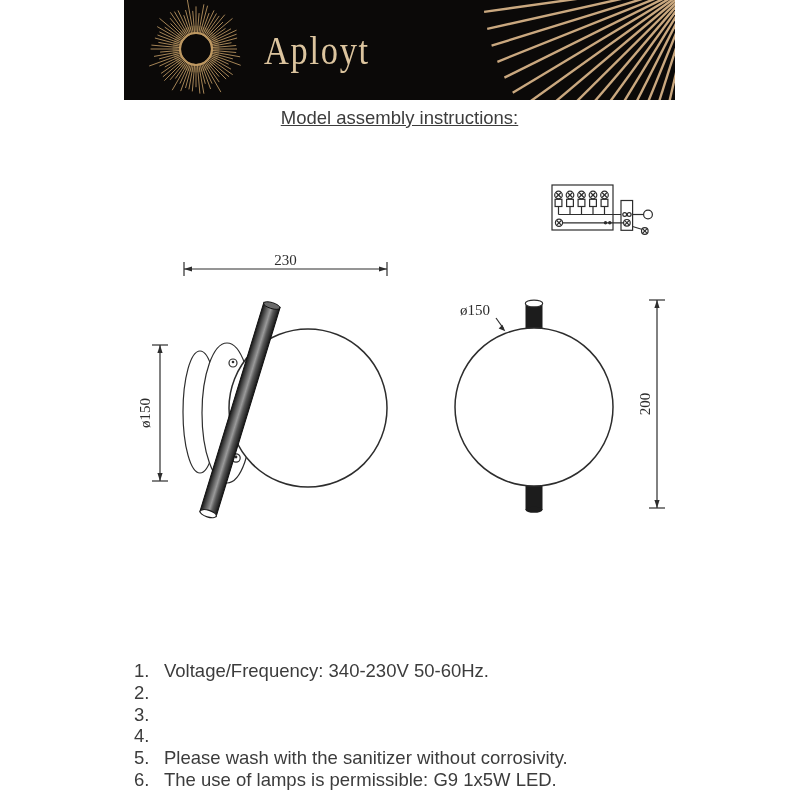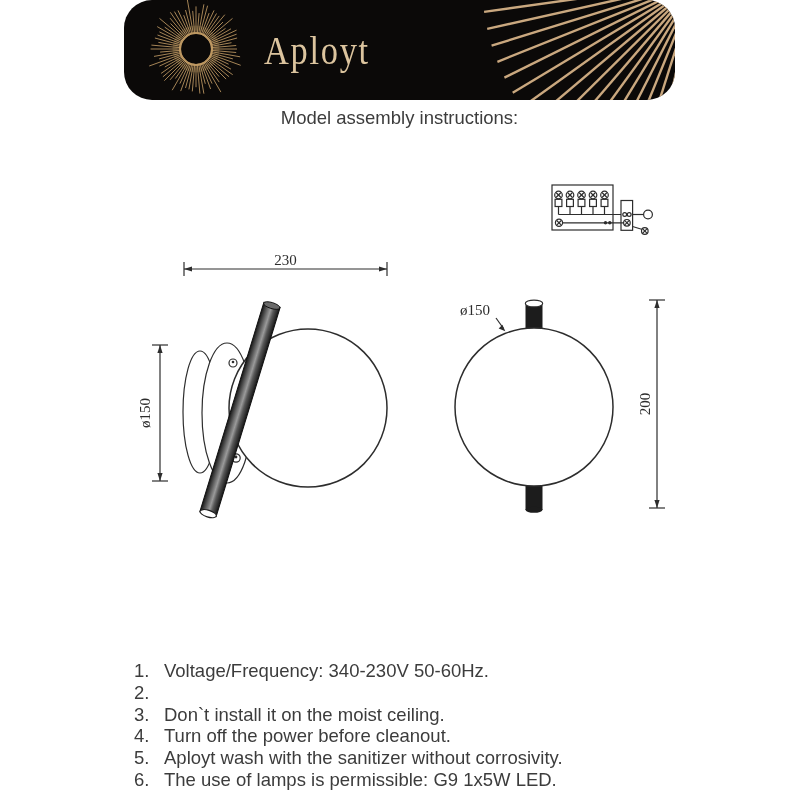--- a/index.html
+++ b/index.html
@@ -1,31 +1,31 @@
 <!DOCTYPE html>
 <html style="--banner-bg: #0b0908; --gold: #c59e66; --gold-light: #dcc49e; --gold-rays: #d5b186; --ink: #3c3c3c; --line: #2d2d2d;"><head>
 <meta charset="utf-8">
 <style>
   html,body{margin:0;padding:0;background:#fff;}
   .page{position:relative;width:800px;height:800px;background:#ffffff;overflow:hidden;
         font-family:"Liberation Sans",sans-serif;color:var(--ink,#3c3c3c);}
 
   
   .banner{position:absolute;left:124px;top:0;width:551px;height:100px;
-          background:var(--banner-bg,#0b0908);overflow:hidden;border-radius:28px;}
+          background:var(--banner-bg,#0b0908);overflow:hidden;}
   .starburst{position:absolute;left:22px;top:-1px;width:100px;height:100px;}
   .corner-rays{position:absolute;left:0;top:0;width:551px;height:100px;}
   .brand{position:absolute;left:140px;top:0;height:100px;display:flex;align-items:center;
          font-family:"Liberation Serif",serif;font-weight:400;
          font-size:40px;letter-spacing:2px;color:var(--gold-light,#dcc49e);
          transform:scaleX(.86);transform-origin:left center;white-space:nowrap;}
 
   
   .title-block{position:absolute;left:124px;top:108px;width:551px;text-align:center;
-               font-size:18.5px;line-height:20.5px;color:var(--ink,#3c3c3c);}
+               font-size:18.5px;line-height:20.5px;color:var(--ink,#3c3c3c);text-decoration:underline;}
 
   
   .drawing-svg{position:absolute;left:120px;top:168px;width:580px;height:415px;}
   .drawing-svg .ln{stroke:var(--line,#2d2d2d);stroke-width:1.2;fill:none;}
   .drawing-svg .thick{stroke-width:1.5;}
   .drawing-svg .fillwhite{fill:#ffffff;}
   .drawing-svg .arrow{fill:var(--line,#2d2d2d);stroke:none;}
   .drawing-svg .dimtext{font-family:"Liberation Serif",serif;font-size:15px;
                         fill:var(--line,#2d2d2d);stroke:none;}
   .drawing-svg .dot{fill:var(--line,#2d2d2d);stroke:none;}
@@ -291,29 +291,27 @@
   <div class="instructions">
     <div class="instr-row">
       <span class="instr-num">1.</span>
       <span>Voltage/Frequency: 340-230V 50-60Hz.</span>
     </div>
     <div class="instr-row">
       <span class="instr-num">2.</span>
     </div>
     <div class="instr-row">
       <span class="instr-num">3.</span>
-      <span>Don`t install it on the moist ceiling.</span>
     </div>
     <div class="instr-row">
       <span class="instr-num">4.</span>
-      <span>Turn off the power before cleanout.</span>
     </div>
     <div class="instr-row">
       <span class="instr-num">5.</span>
-      <span>Aployt wash with the sanitizer without corrosivity.</span>
+      <span>Please wash with the sanitizer without corrosivity.</span>
     </div>
     <div class="instr-row">
       <span class="instr-num">6.</span>
       <span>The use of lamps is permissible: G9 1x5W LED.</span>
     </div>
   </div>
 
 </div>
 
 </body></html>

